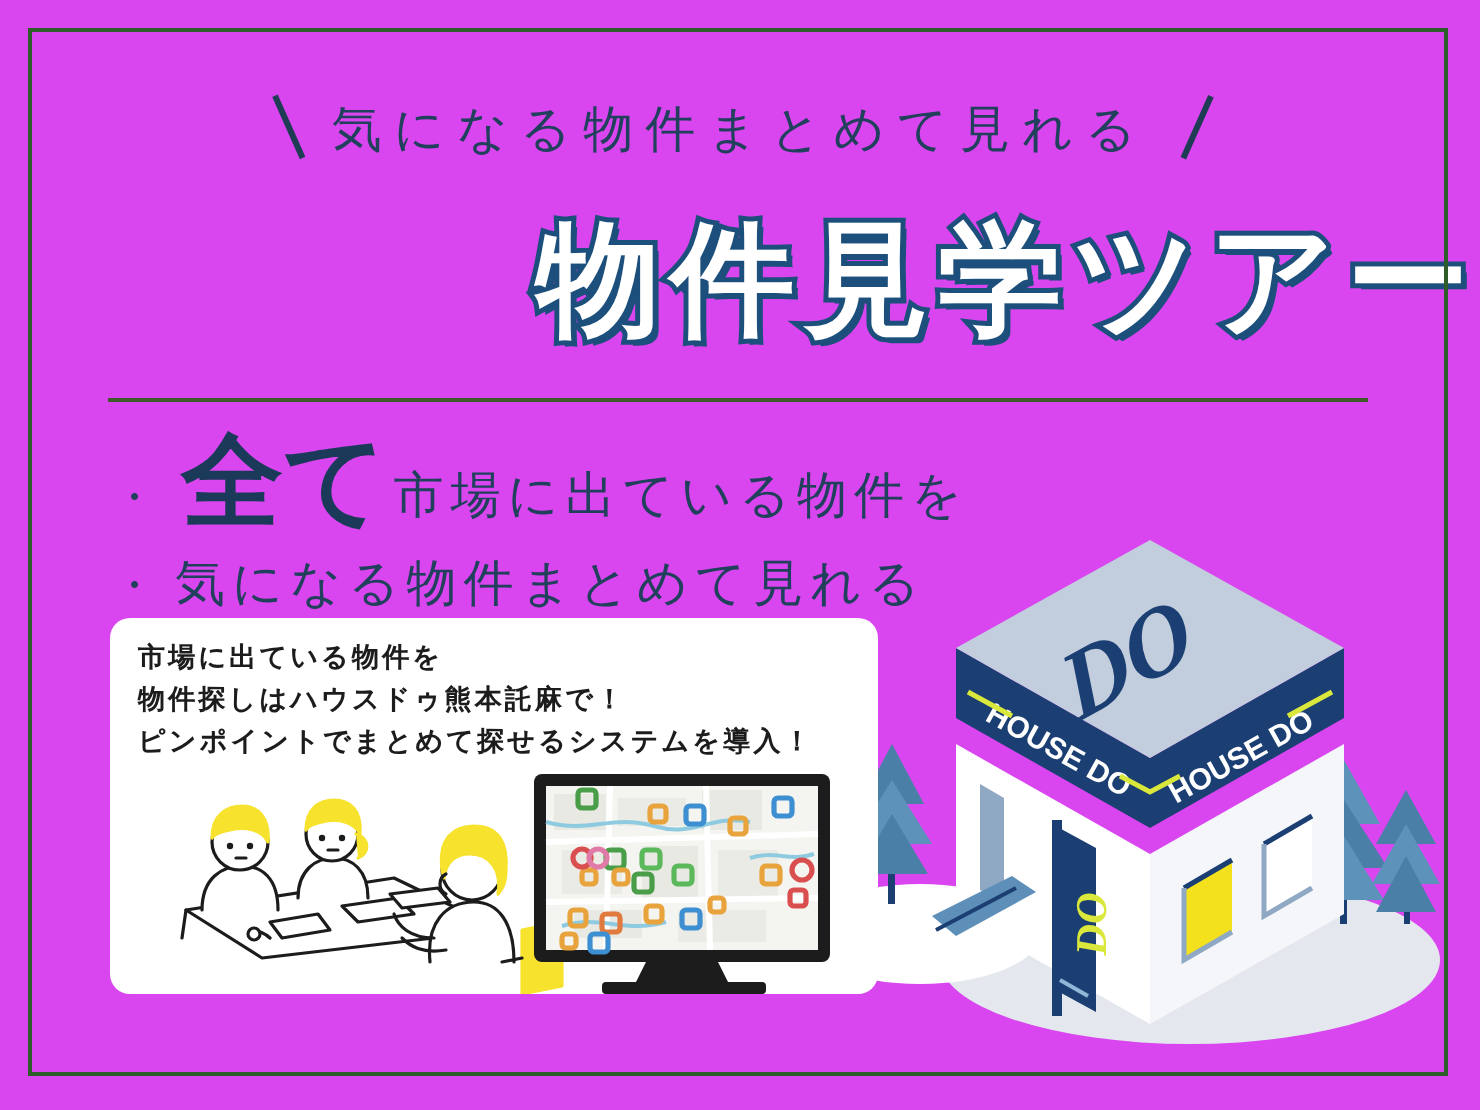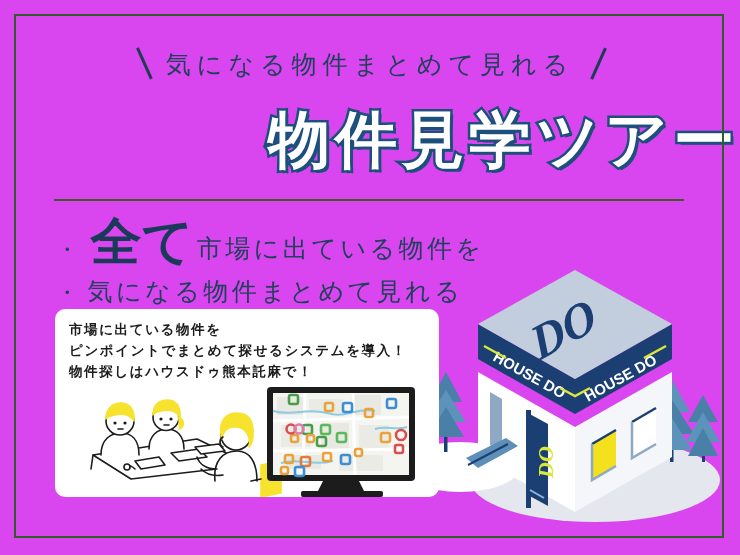--- a/index.html
+++ b/index.html
@@ -247,22 +247,22 @@
         <path d="M106 150 L128 162 L128 244 L106 232 Z" fill="#1b3f73"></path>
         <text x="117" y="208" font-family="Liberation Serif, serif" font-size="22" font-weight="bold" font-style="italic" fill="#d9e83a" text-anchor="middle" transform="rotate(-90 117 200) translate(0 8)">DO</text>
         <path d="M110 228 L124 236" stroke="#8fb8d8" stroke-width="2" fill="none"></path>
       </g>
     </svg>
   </div>
 
   <div id="callout">
     <div id="callout-text">
       <div>市場に出ている物件を</div>
+      <div>物件探しはハウスドゥ熊本託麻で！</div>
       <div>ピンポイントでまとめて探せるシステムを導入！</div>
-      <div>物件探しはハウスドゥ熊本託麻で！</div>
     </div>
 
     <div id="callout-art">
       <svg width="364" height="120" viewBox="0 0 364 120">
 
         <g stroke="#1c1c1c" stroke-width="1.6" fill="none" stroke-linecap="round" stroke-linejoin="round">
 
           <path d="M38 78 L142 62 L196 88 L76 102 Z" fill="#ffffff"></path>
           <path d="M38 78 L36 92 M196 88 L196 100"></path>
 

